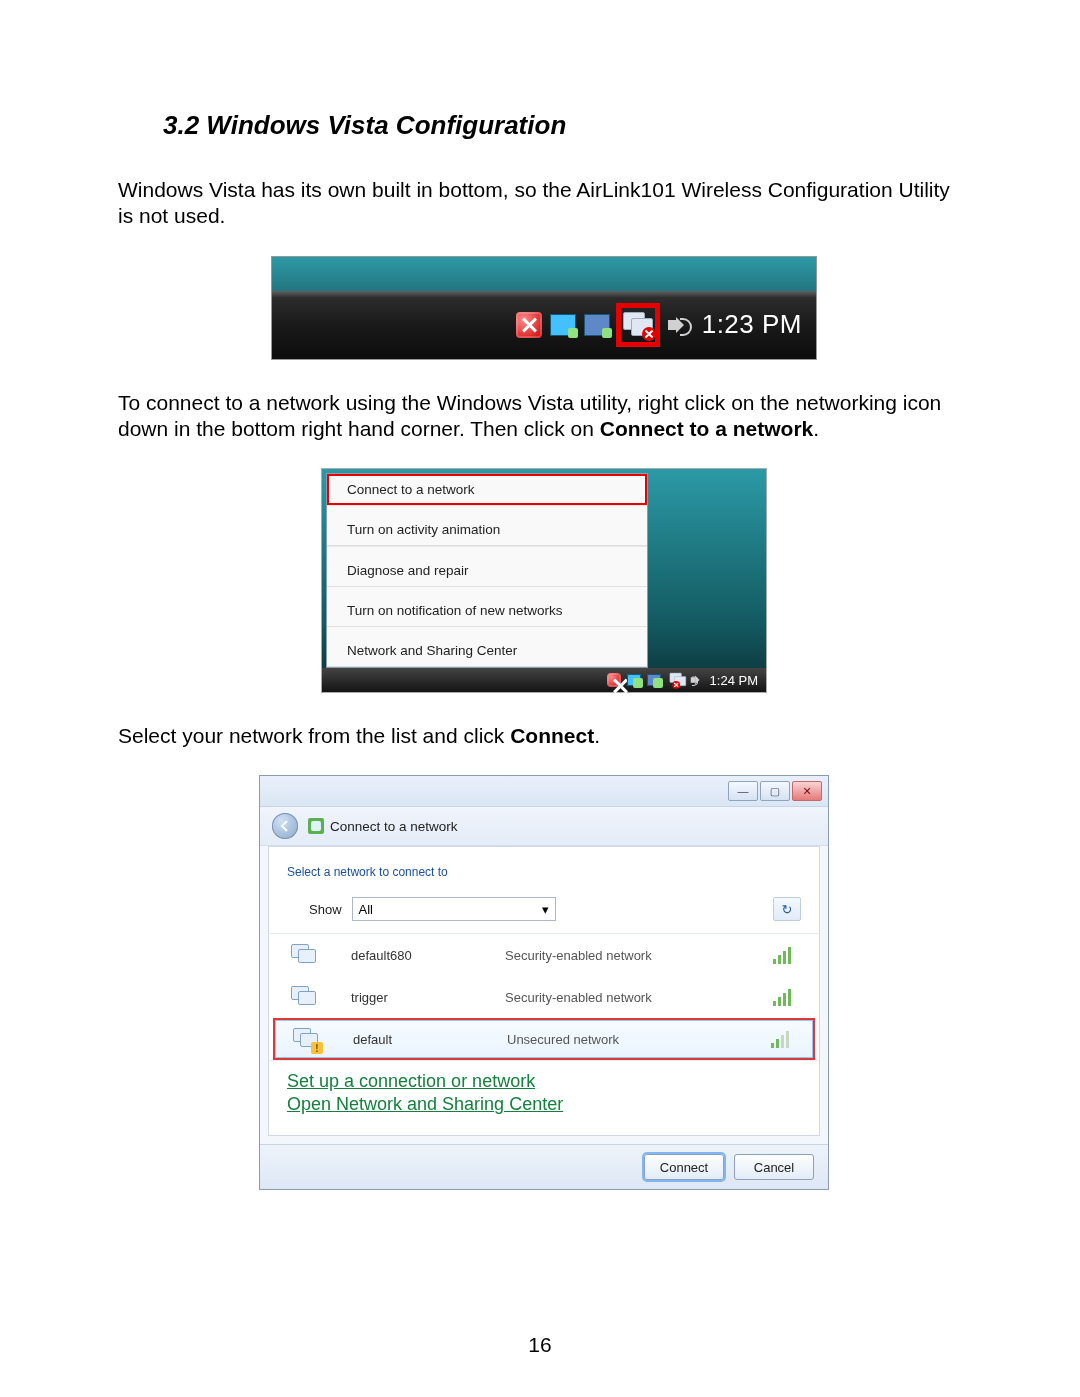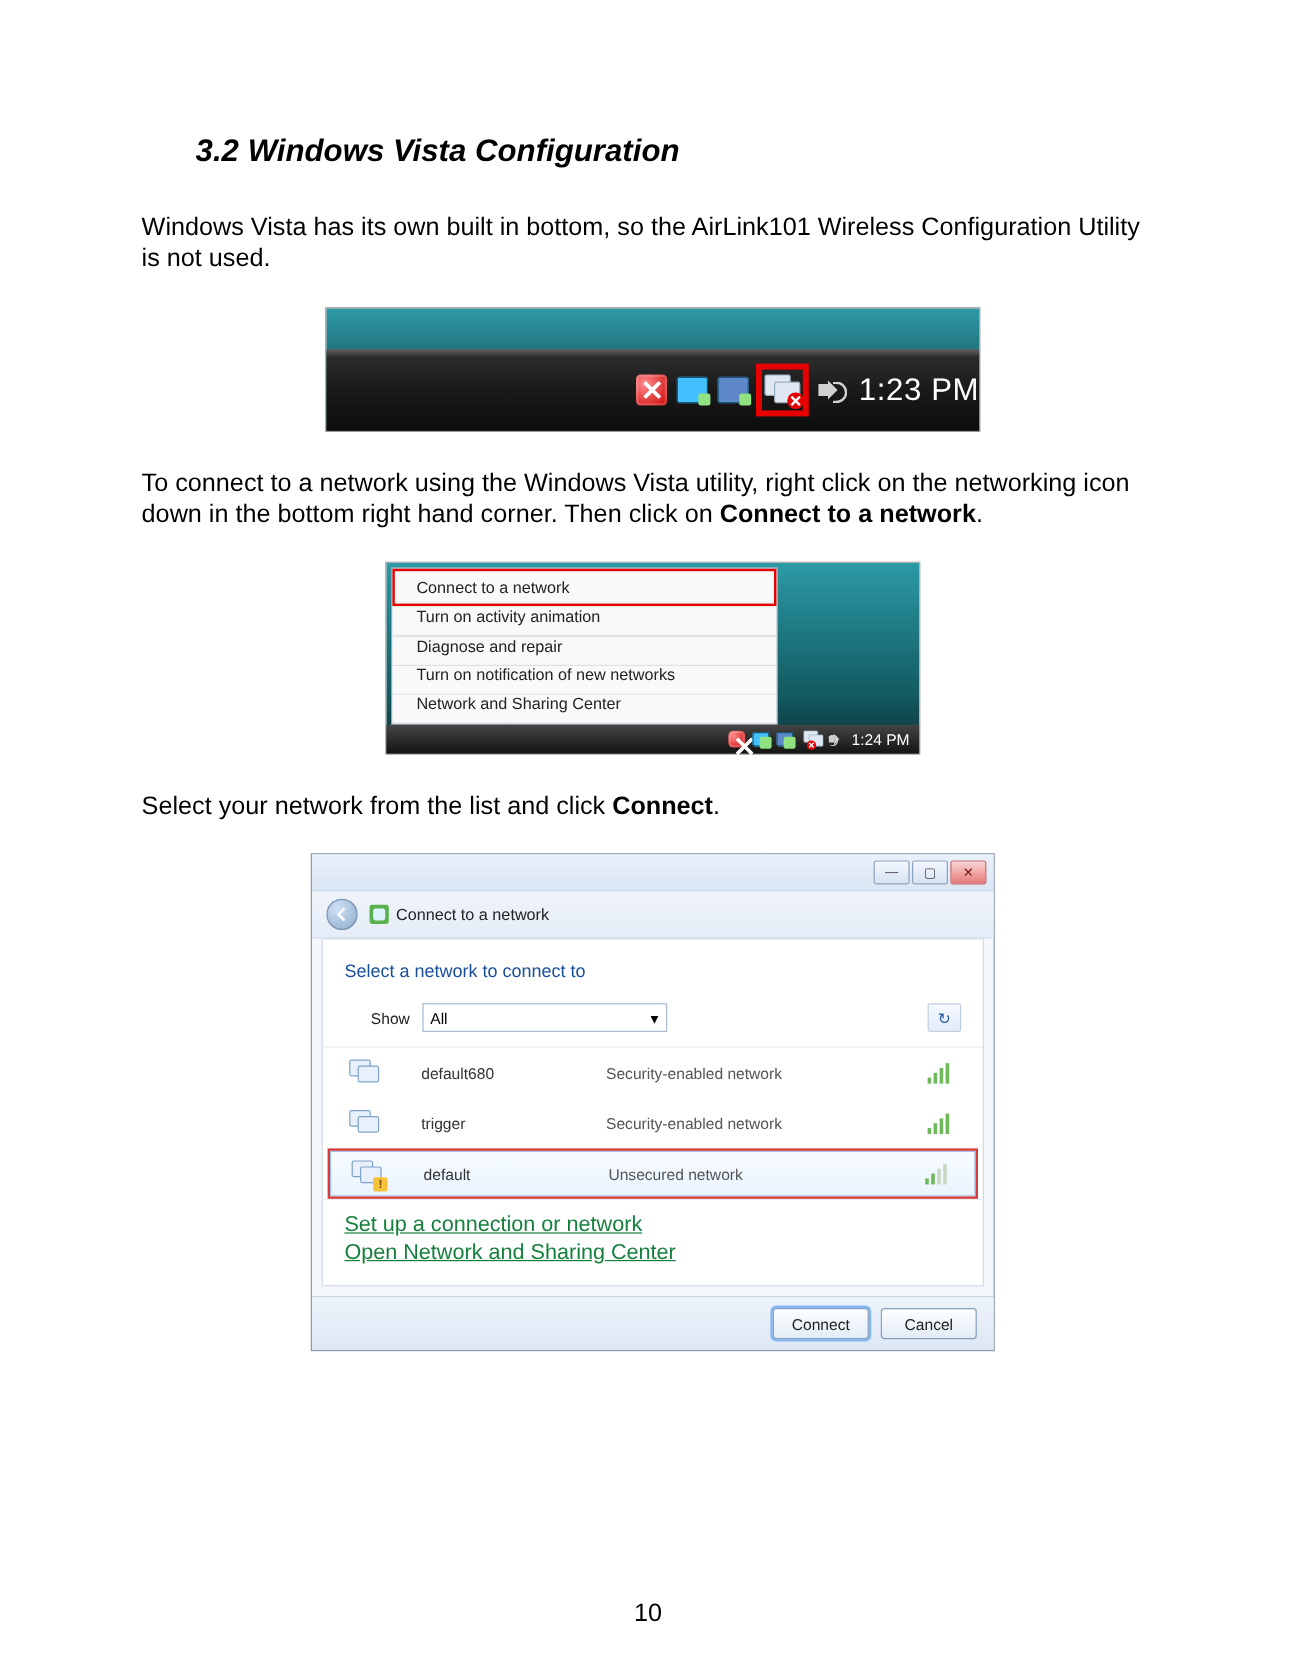--- a/index.html
+++ b/index.html
@@ -42,20 +42,21 @@
     position: relative;
     border: 1px solid #999;
   }
   .tray-bar {
     width: 100%;
     height: 68px;
     background: linear-gradient(to bottom, #626262 0%, #2c2c2c 10%, #1a1a1a 50%, #0c0c0c 100%);
     display: flex;
     align-items: center;
     justify-content: flex-end;
+    padding-right: 14px;
     box-sizing: border-box;
     position: absolute;
     bottom: 0;
     left: 0;
   }
   .tray-icons { display: flex; align-items: center; gap: 4px; margin-right: 8px; }
   .tray-ico { width: 30px; height: 30px; display: flex; align-items: center; justify-content: center; }
   .tray-clock { color: #fff; font-size: 26px; font-family: "Segoe UI", Arial, sans-serif; letter-spacing: 0.5px; }
   .highlight-red-big {
     border: 5px solid #e60000;
@@ -100,21 +101,21 @@
   .ctx-menu {
     width: 320px;
     background: #f4f4f4;
     border: 1px solid #8a9bb0;
     margin: 4px 0 0 4px;
     font-family: "Segoe UI", Tahoma, sans-serif;
     font-size: 13.5px;
     color: #222;
   }
   .ctx-item {
-    padding: 0 14px 8px 20px;
+    padding: 16px 14px 8px 20px;
     border-bottom: 1px solid #e0e0e0;
     background: #f9f9f9;
     cursor: default;
   }
   .ctx-item.sep-top { border-top: 1px solid #e7e7e7; }
   .ctx-item.red-box { border: 2px solid #e60000; padding: 6px 12px 6px 18px; }
   .ctx-taskbar {
     height: 24px;
     background: linear-gradient(to bottom, #444 0%, #141414 100%);
     display: flex; align-items: center; justify-content: flex-end;
@@ -161,21 +162,21 @@
   .small-net-ico{width:16px;height:16px;background:#5bb04f;border-radius:2px;position:relative;}
   .small-net-ico::after{content:"";position:absolute;left:3px;top:3px;width:10px;height:10px;background:#dff3ff;border-radius:2px;}
   .win-body {
     background:#fff;
     margin: 0 8px 8px 8px;
     border: 1px solid #cfd9e8;
     padding: 18px 18px 10px 18px;
     min-height: 260px;
     position: relative;
   }
-  .prompt { color:#1a4f9c; font-size:15px; margin-bottom:18px; }
+  .prompt { color:#1a4f9c; font-size:12px; margin-bottom:18px; }
   .show-row { display:flex;align-items:center;gap:10px; font-size:13px; margin-bottom:12px; margin-left:22px;}
   .show-label { color:#222; }
   .show-select {
     width: 190px; height: 22px; border:1px solid #a9b8cd; background:#fff;
     display:flex;align-items:center;justify-content:space-between;padding:0 6px;font-size:13px;
   }
   .refresh-btn {
     width:26px;height:22px;border:1px solid #bfcde0;border-radius:2px;
     background:linear-gradient(to bottom,#f5f9ff,#e1ebf8);
     display:flex;align-items:center;justify-content:center;font-size:13px;color:#2a5a9e;
@@ -392,14 +393,14 @@
           <span>Open Network and Sharing Center</span>
         </div>
       </div>
       <div class="win-footer">
         <div class="win-button primary">Connect</div>
         <div class="win-button">Cancel</div>
       </div>
     </div>
   </div>
 
-  <div class="page-number">10</div>
+  <div class="page-number">16</div>
 </div>
 
 </body></html>

